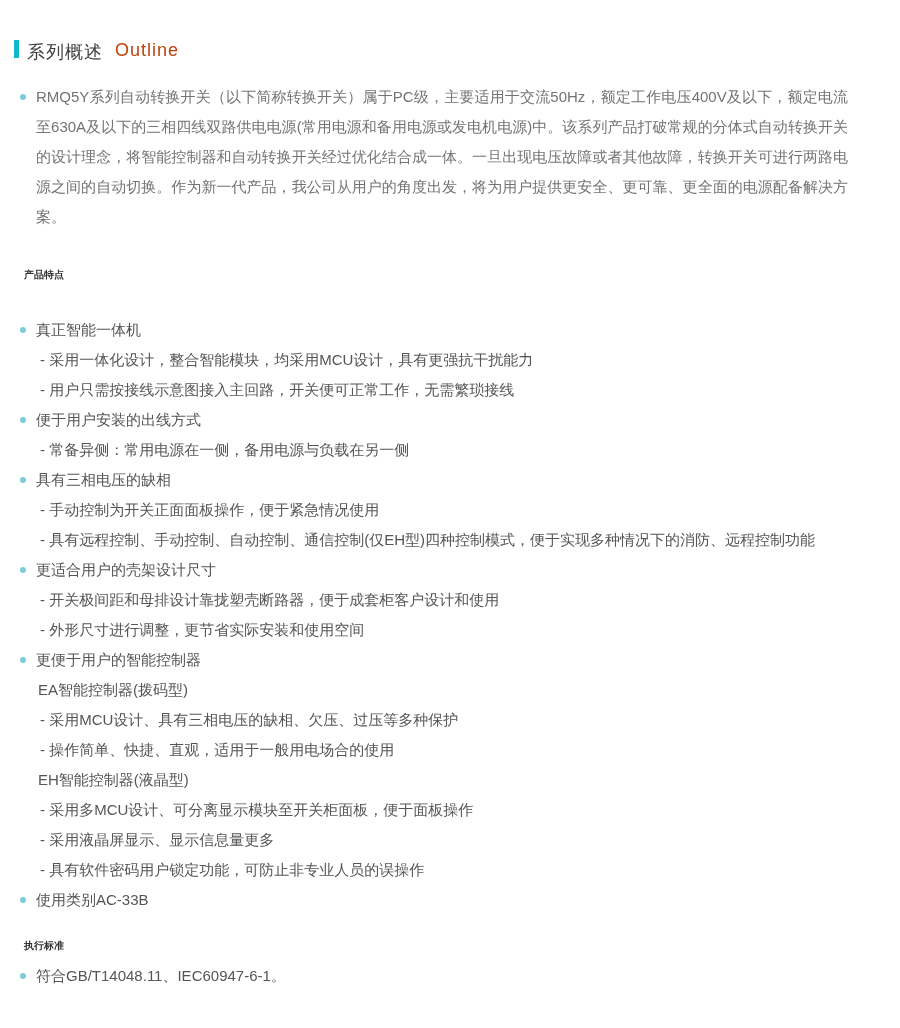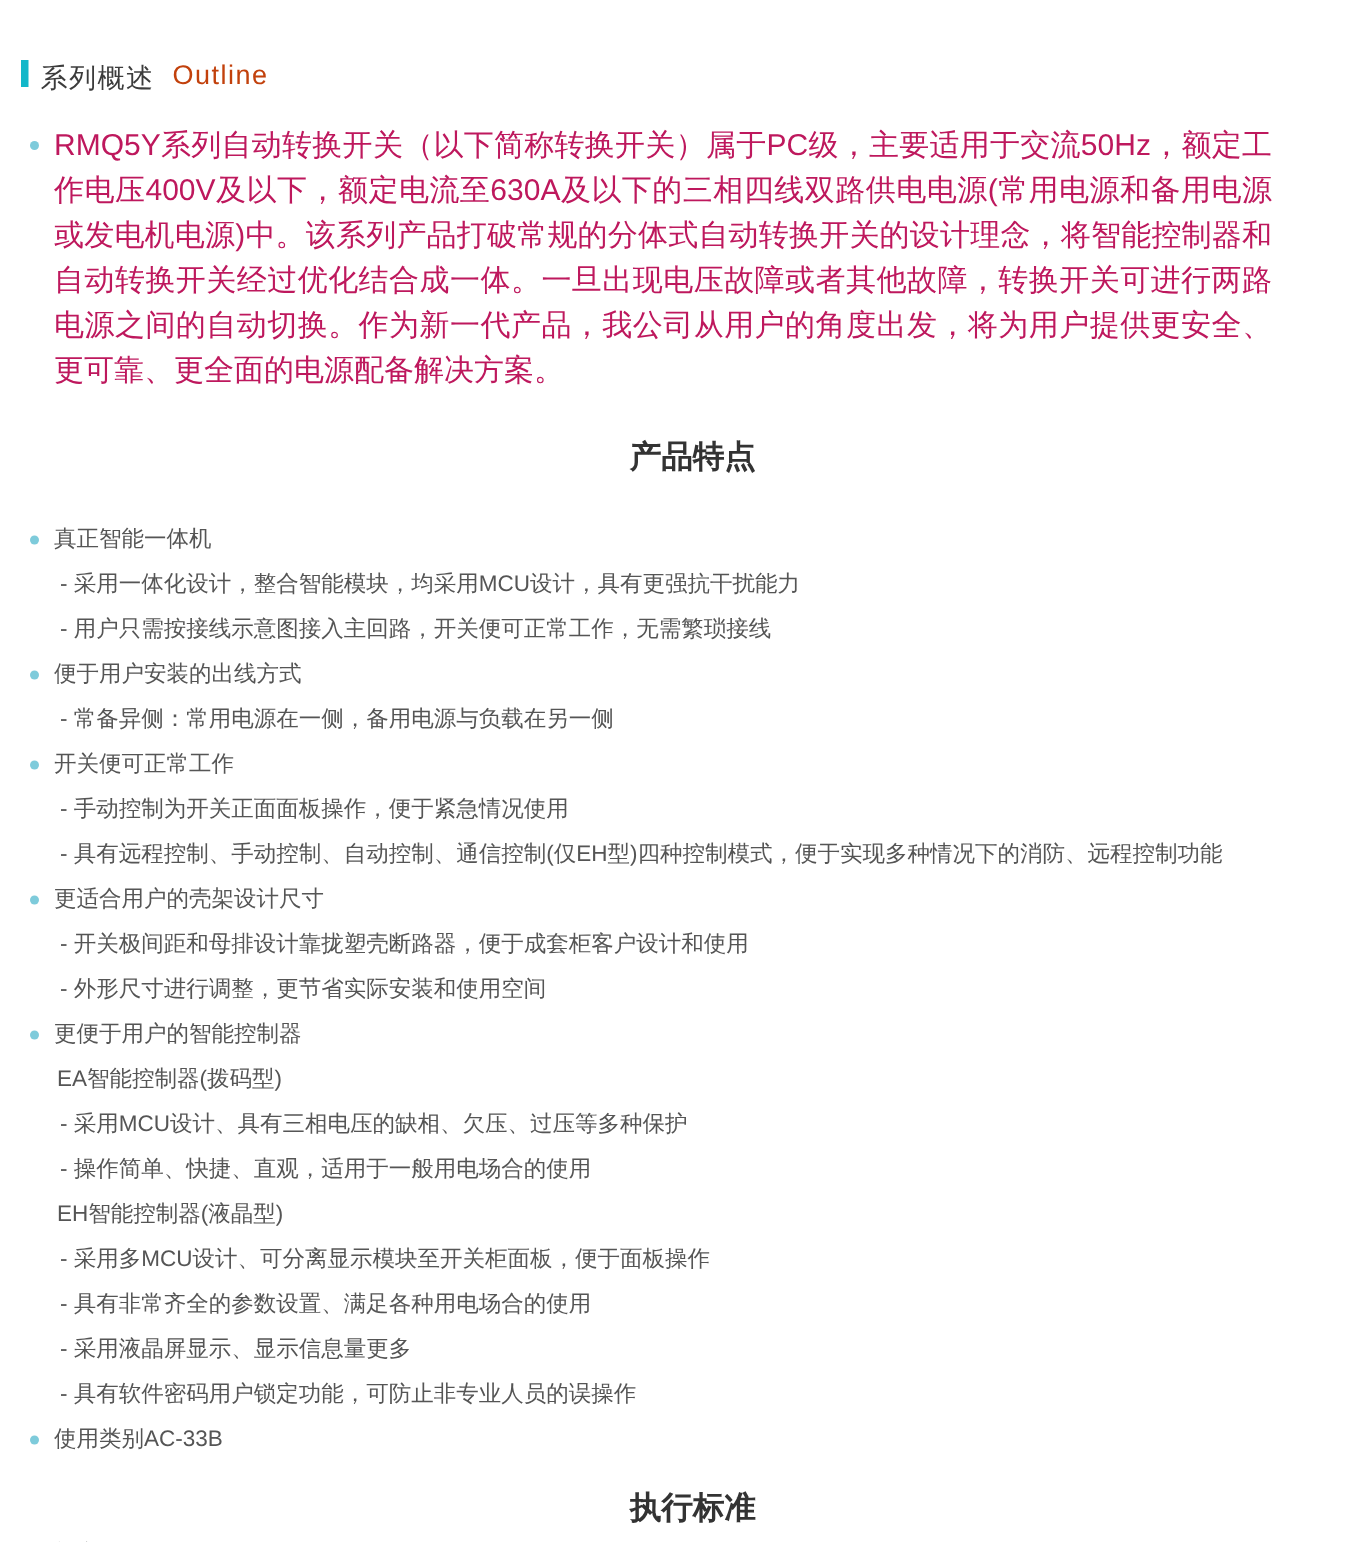--- a/index.html
+++ b/index.html
@@ -19,28 +19,28 @@
   .title-en { font-size:18px; color:#c2410c; margin-left:12px; letter-spacing:1px; }
 
   
   .overview-row { display:flex; margin:20px 0 0 20px; }
   .dot {
     flex:none; width:6px; height:6px; border-radius:50%;
     background:#7ecbdb; margin-top:12px;
   }
   .overview-text {
     margin-left:10px; width:812px;
-    font-size:20px; line-height:30px; color:#be185d;
+    font-size:15px; line-height:30px; color:#737373;
     text-align:justify;
   }
 
   
   .section-heading {
-    font-size:21px; font-weight:bold; color:#333333;
-    line-height:30px; margin-left:24px;text-align:center;
+    font-size:10px; font-weight:bold; color:#333333;
+    line-height:30px; margin-left:24px;
   }
   .features-heading { margin-top:28px; }
   .standards-heading { margin-top:16px; }
 
   
   .list { margin-top:25px; }
   .standards-list { margin-top:0; }
   .feat-row {
     display:flex; margin-left:20px;
     font-size:15px; line-height:30px; color:#555555;
@@ -85,21 +85,21 @@
       <div class="feat-row row-bullet">
         <span class="dot"></span>
         <span class="feat-text">便于用户安装的出线方式</span>
       </div>
       <div class="feat-row row-dash">
 
         <span class="feat-text">- 常备异侧：常用电源在一侧，备用电源与负载在另一侧</span>
       </div>
       <div class="feat-row row-bullet">
         <span class="dot"></span>
-        <span class="feat-text">开关便可正常工作</span>
+        <span class="feat-text">具有三相电压的缺相</span>
       </div>
       <div class="feat-row row-dash">
 
         <span class="feat-text">- 手动控制为开关正面面板操作，便于紧急情况使用</span>
       </div>
       <div class="feat-row row-dash">
 
         <span class="feat-text">- 具有远程控制、手动控制、自动控制、通信控制(仅EH型)四种控制模式，便于实现多种情况下的消防、远程控制功能</span>
       </div>
       <div class="feat-row row-bullet">
@@ -133,24 +133,20 @@
       <div class="feat-row row-sub">
 
         <span class="feat-text">EH智能控制器(液晶型)</span>
       </div>
       <div class="feat-row row-dash">
 
         <span class="feat-text">- 采用多MCU设计、可分离显示模块至开关柜面板，便于面板操作</span>
       </div>
       <div class="feat-row row-dash">
 
-        <span class="feat-text">- 具有非常齐全的参数设置、满足各种用电场合的使用</span>
-      </div>
-      <div class="feat-row row-dash">
-
         <span class="feat-text">- 采用液晶屏显示、显示信息量更多</span>
       </div>
       <div class="feat-row row-dash">
 
         <span class="feat-text">- 具有软件密码用户锁定功能，可防止非专业人员的误操作</span>
       </div>
       <div class="feat-row row-bullet">
         <span class="dot"></span>
         <span class="feat-text">使用类别AC-33B</span>
       </div>

